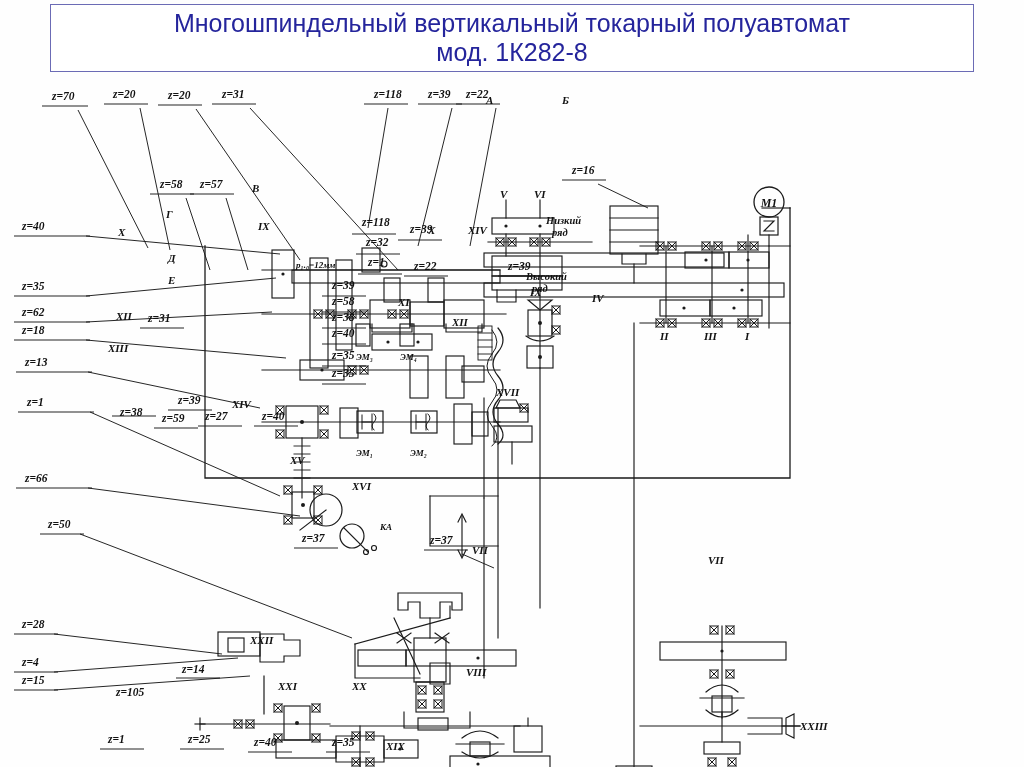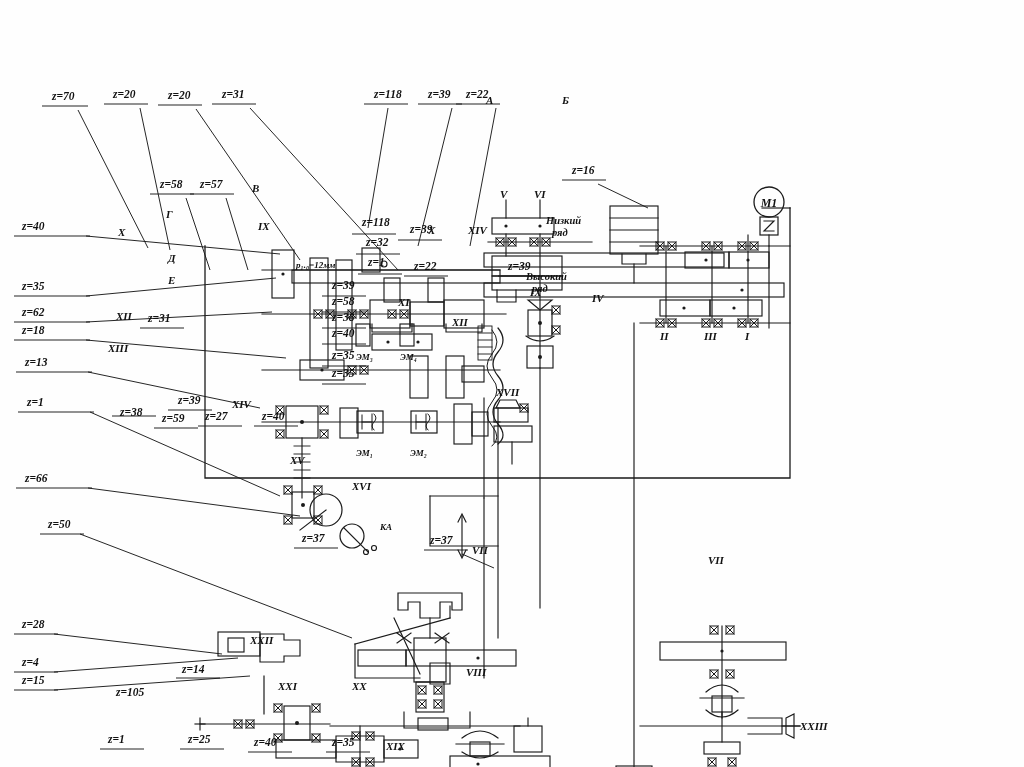--- a/index.html
+++ b/index.html
@@ -51,20 +51,24 @@
   .lbl-rom{font-size:11px;}
   .lbl-ru{font-size:10.5px;}
   .lbl-mot{font-size:12px;}
   .lbl-sm{font-size:9px;}
 </style>
 </head>
 <body>
 
 <div class="slide">
 
+  <div class="title-box">
+    <div class="title-text">Многошпиндельный вертикальный токарный полуавтомат
+мод. 1К282-8</div>
+  </div>
 
   <div class="diagram">
   <svg width="1024" height="689" viewBox="0 0 1024 689" xmlns="http://www.w3.org/2000/svg">
     <defs>
       <g id="bear">
         <rect x="-4" y="-4" width="8" height="8" fill="none" stroke="#1a1a1a" stroke-width="1"></rect>
         <line x1="-4" y1="-4" x2="4" y2="4" stroke="#1a1a1a" stroke-width="1"></line>
         <line x1="-4" y1="4" x2="4" y2="-4" stroke="#1a1a1a" stroke-width="1"></line>
       </g>
       <g id="gearpair">

